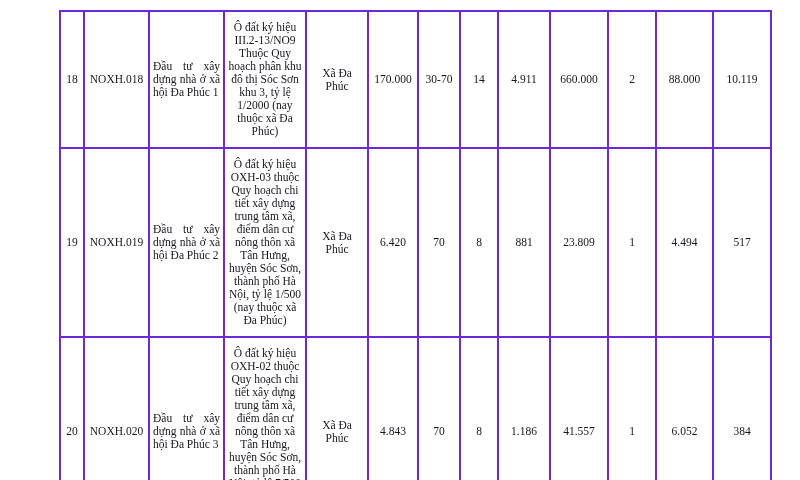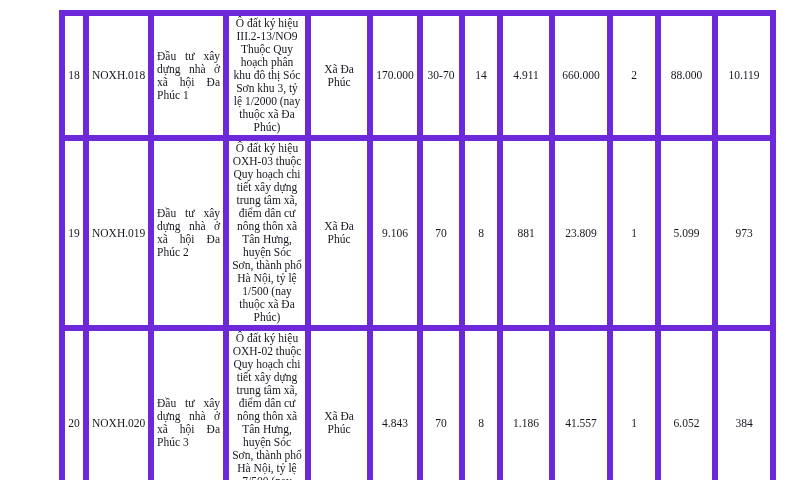--- a/index.html
+++ b/index.html
@@ -19,24 +19,24 @@
     left: 59px;
     top: 10px;
     width: 711px;
     border-collapse: collapse;
     table-layout: fixed;
     color: #16161e;
     font-size: 11.5px;
     line-height: 13px;
   }
   .doc-table td {
-    border: 6px solid #6d28d9;
+    border: 2px solid #6d28d9;
     text-align: center;
     vertical-align: middle;
-    padding: 1px 3px;
+    padding: 9px 3px;
     overflow: hidden;
   }
   .doc-table td.col-name {
     text-align: justify;
     text-justify: inter-word;
   }
   tr.r-18 { height: 116px; }
   tr.r-19 { height: 171px; }
   tr.r-20 { height: 162px; }
 </style>
@@ -74,28 +74,28 @@
       <td>2</td>
       <td>88.000</td>
       <td>10.119</td>
     </tr>
     <tr class="r-19">
       <td>19</td>
       <td>NOXH.019</td>
       <td class="col-name">Đầu tư xây dựng nhà ở xã hội Đa Phúc 2</td>
       <td>Ô đất ký hiệu OXH-03 thuộc Quy hoạch chi tiết xây dựng trung tâm xã, điểm dân cư nông thôn xã Tân Hưng, huyện Sóc Sơn, thành phố Hà Nội, tỷ lệ 1/500 (nay thuộc xã Đa Phúc)</td>
       <td>Xã Đa Phúc</td>
-      <td>9.106</td>
+      <td>6.420</td>
       <td>70</td>
       <td>8</td>
       <td>881</td>
       <td>23.809</td>
       <td>1</td>
-      <td>5.099</td>
-      <td>973</td>
+      <td>4.494</td>
+      <td>517</td>
     </tr>
     <tr class="r-20">
       <td>20</td>
       <td>NOXH.020</td>
       <td class="col-name">Đầu tư xây dựng nhà ở xã hội Đa Phúc 3</td>
       <td>Ô đất ký hiệu OXH-02 thuộc Quy hoạch chi tiết xây dựng trung tâm xã, điểm dân cư nông thôn xã Tân Hưng, huyện Sóc Sơn, thành phố Hà Nội, tỷ lệ 7/500 (nay thuộc xã Đa Phúc)</td>
       <td>Xã Đa Phúc</td>
       <td>4.843</td>
       <td>70</td>
       <td>8</td>

